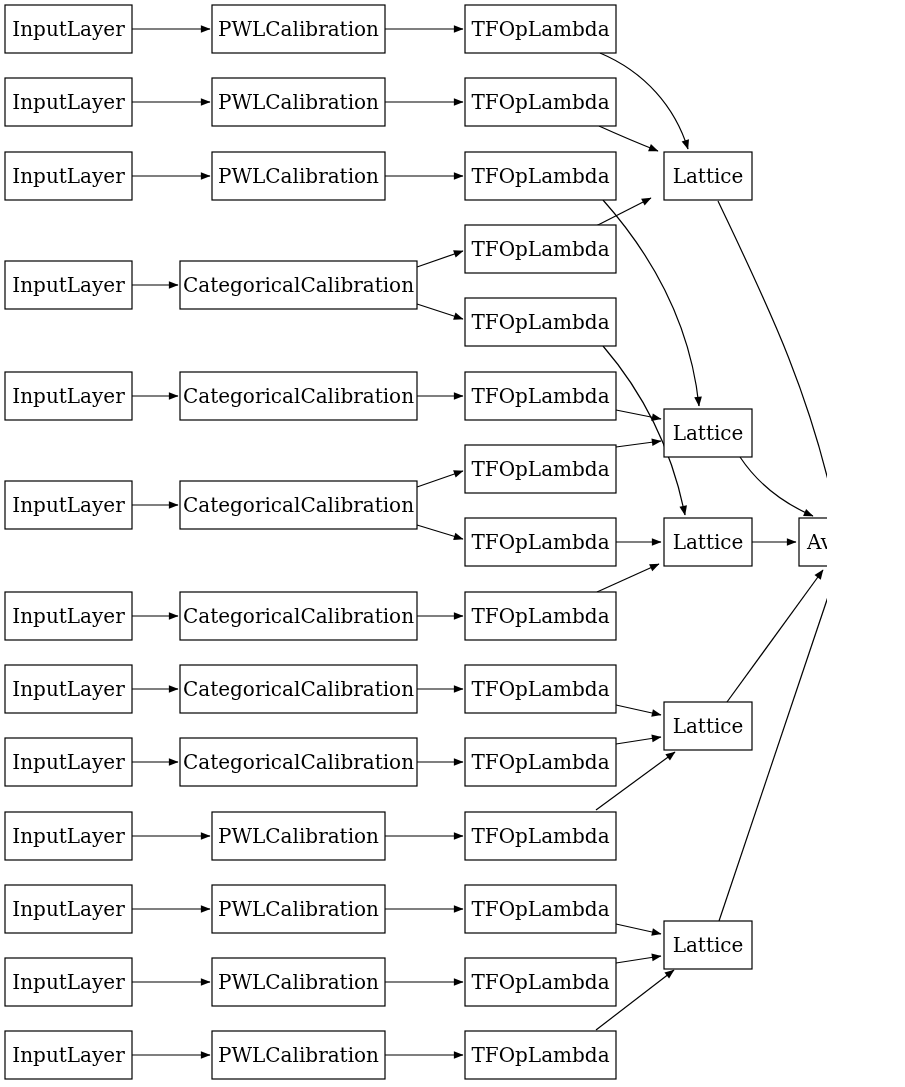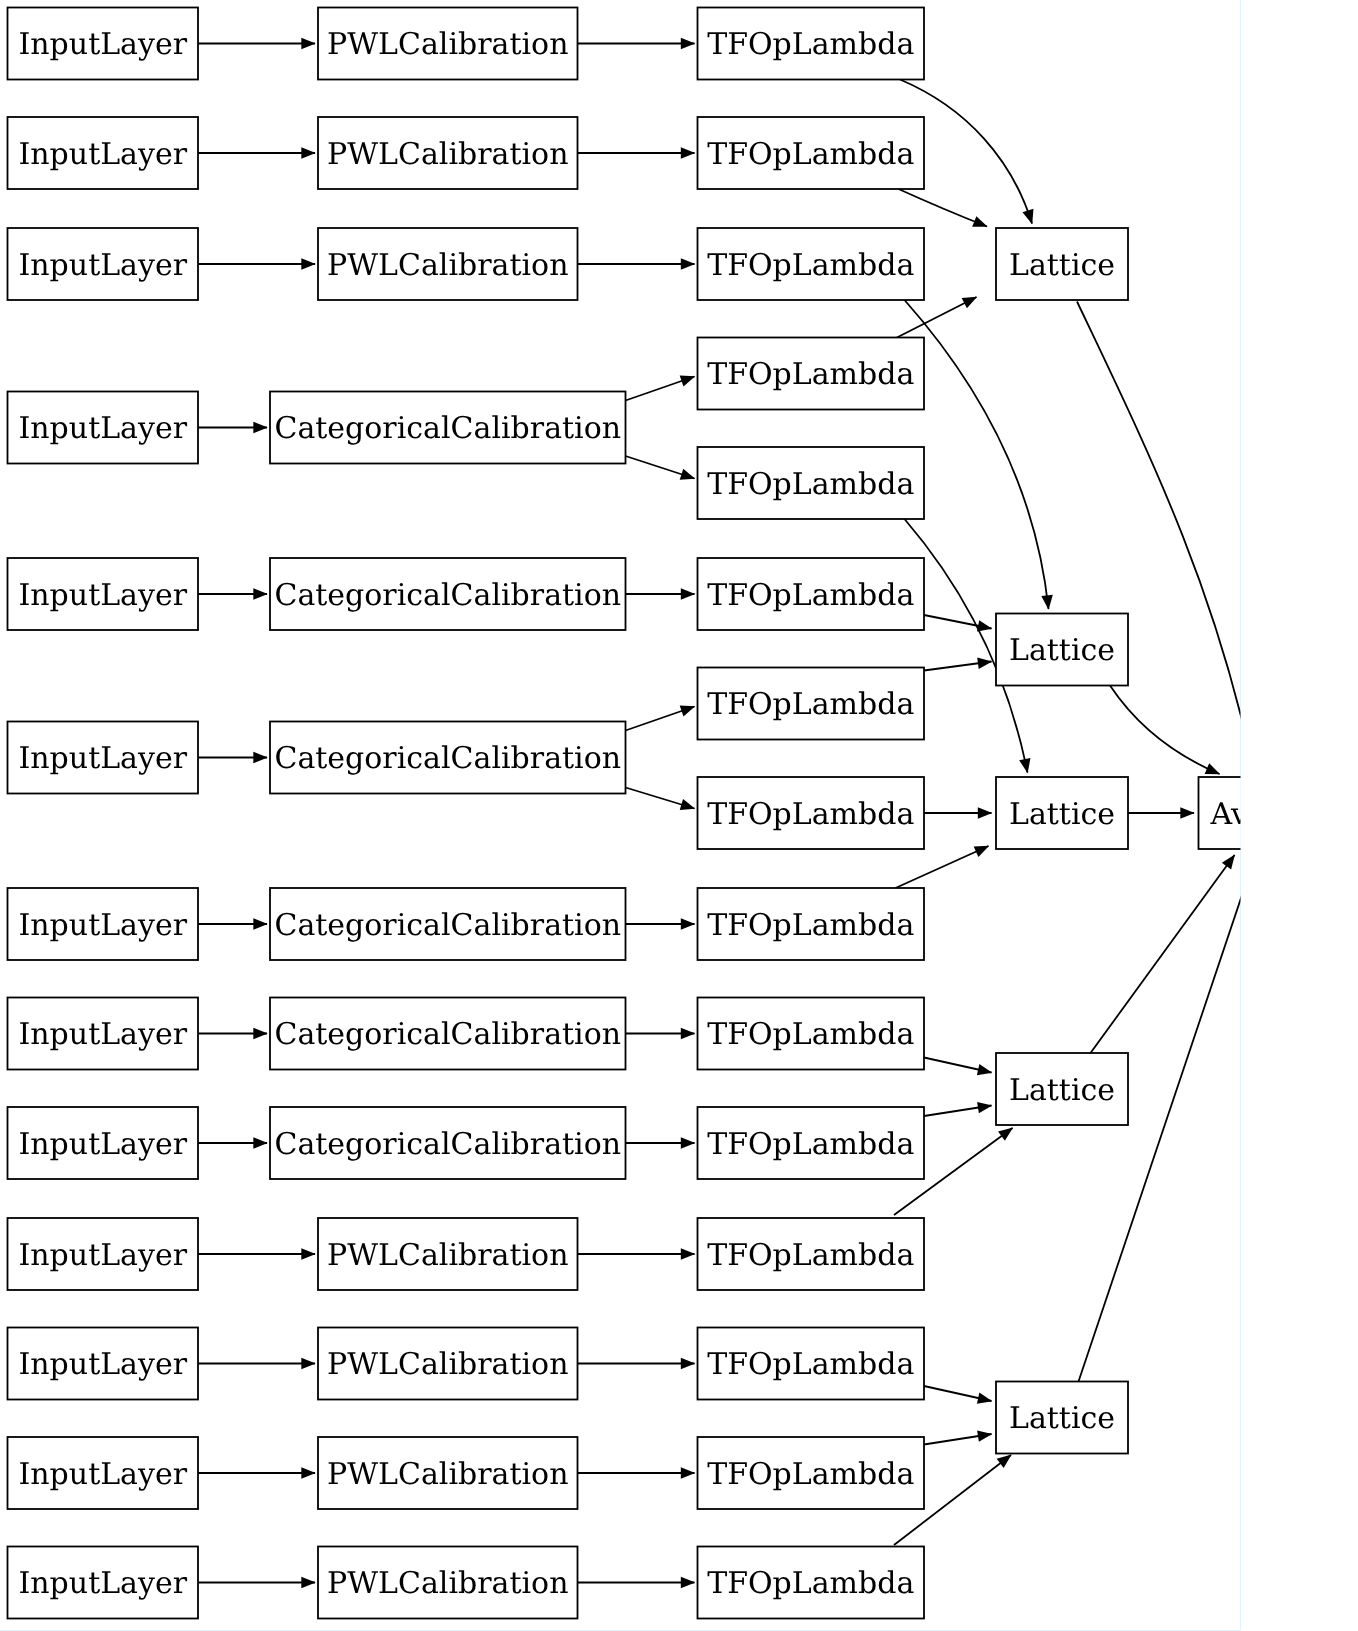--- a/index.html
+++ b/index.html
@@ -4,21 +4,21 @@
 <style>
   html, body {
     margin: 0;
     padding: 0;
     background: #ffffff;
   }
   .canvas {
     position: relative;
     width: 827px;
     height: 1087px;
-    background: #7dd3fc;
+    background: #4d7c0f;
     overflow: hidden;
   }
   svg.graph {
     display: block;
     width: 905px;
     height: 1087px;
   }
   svg.graph rect.node-box {
     fill: #ffffff;
     stroke: #000000;

